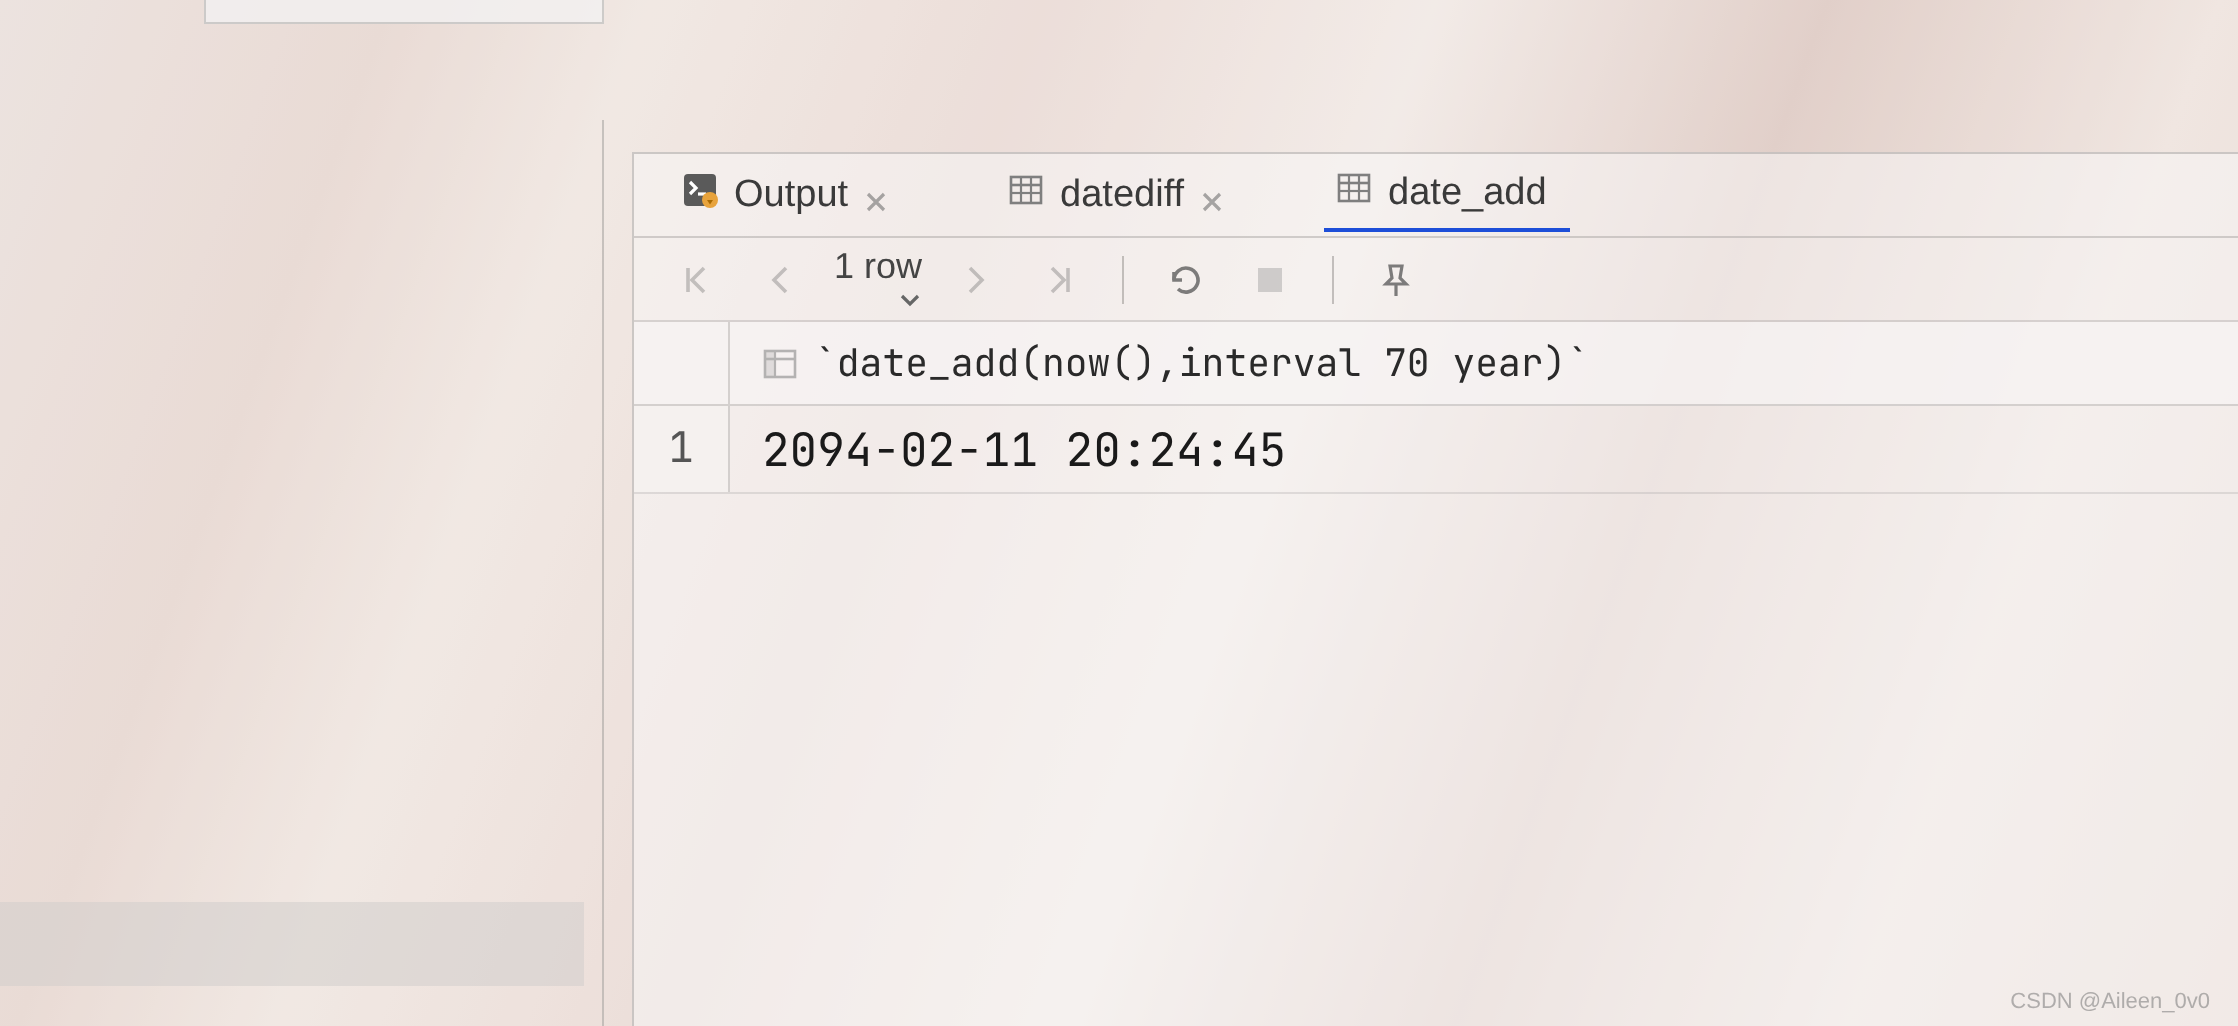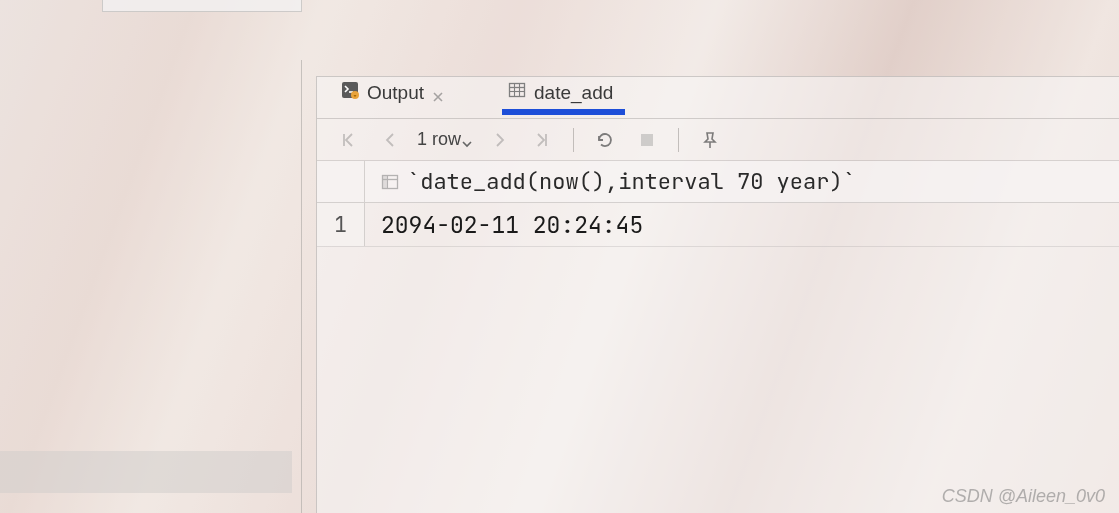--- a/index.html
+++ b/index.html
@@ -37,57 +37,57 @@
     
     .panel {
       position: absolute; left: 316px; right: 0; top: 76px; bottom: 0;
       background: rgba(248,246,245,0.55);
       border-top: 1px solid rgba(170,166,164,0.55);
       border-left: 1px solid rgba(170,166,164,0.55);
     }
 
     
     .tabs {
-      display: flex; align-items: flex-start;
+      display: flex; align-items: center;
       height: 42px;
       border-bottom: 1px solid rgba(170,166,164,0.5);
       padding-left: 18px;
       gap: 4px;
     }
     .tab {
       display: flex; align-items: center; gap: 8px;
       padding: 4px 12px 4px 6px;
       font-size: 19px; color: #3a3a3a;
       cursor: pointer;
       white-space: nowrap;
     }
     .tab .close { width: 14px; height: 14px; opacity: 0.55; }
     .tab.active {
-      border-bottom: 6px solid #1d4ed8;
+      border-bottom: 2px solid #1d4ed8;
       margin-bottom: -1px;
       padding-bottom: 5px;
     }
     .tab + .spacer { width: 28px; }
 
     
     .toolbar {
       display: flex; align-items: center;
       height: 42px; padding-left: 14px; gap: 8px;
       border-bottom: 1px solid rgba(170,166,164,0.4);
       color: #555;
     }
     .icon-btn {
       width: 34px; height: 34px;
       display: flex; align-items: center; justify-content: center;
       border-radius: 4px; opacity: 0.75; cursor: pointer;
     }
     .icon-btn.disabled { opacity: 0.35; cursor: default; }
     .toolbar-label {
       font-size: 18px; color: #444; padding: 0 2px;
-      display: flex; align-items: flex-end; gap: 0;
+      display: flex; align-items: flex-end; gap: 0; flex-direction: column;
     }
     .vsep {
       width: 1px; height: 24px;
       background: rgba(160,156,154,0.6);
       margin: 0 6px;
     }
 
     
     .grid-header {
       display: flex; align-items: center;
@@ -96,21 +96,21 @@
       border-bottom: 1px solid rgba(170,166,164,0.45);
     }
     .rownum-header {
       width: 48px; height: 100%;
       border-right: 1px solid rgba(170,166,164,0.45);
     }
     .col-header {
       display: flex; align-items: center; gap: 8px;
       padding-left: 16px;
       font-family: "JetBrains Mono","Consolas","Menlo",monospace;
-      font-size: 22px; color: #2a2a2a; justify-content: center;
+      font-size: 19px; color: #2a2a2a; justify-content: center;
     }
     .col-header svg { opacity: 0.55; }
 
     
     .data-row {
       display: flex; align-items: center;
       height: 44px;
       border-bottom: 1px solid rgba(170,166,164,0.3);
     }
     .rownum-cell {
@@ -122,22 +122,21 @@
       background: rgba(246,244,243,0.55);
     }
     .data-cell {
       padding-left: 16px;
       font-family: "JetBrains Mono","Consolas","Menlo",monospace;
       font-size: 23px; color: #1a1a1a; text-align: center;
     }
 
     .watermark {
       position: absolute; right: 14px; bottom: 6px;
-      font-size: 18px; color: rgba(120,120,120,0.55);
-      font-style: italic;
+      font-size: 11px; color: rgba(120,120,120,0.55);
       margin-left: 39px;
     }
   </style>
 </head>
 <body>
 
 <div class="scrim"></div>
 
 <div class="sidebar">
   <div class="top-strip"></div>
@@ -168,20 +167,37 @@
       <span class="close">
         <svg width="12" height="12" viewBox="0 0 12 12">
             <path d="M2 2 L10 10 M10 2 L2 10" stroke="#666" stroke-width="1.6"></path>
           </svg>
       </span>
     </div>
     <div class="spacer"></div>
 
     <div class="spacer"></div>
 
+    <div class="tab">
+      <span>
+        <svg width="18" height="18" viewBox="0 0 18 18">
+          <rect x="1.5" y="2.5" width="15" height="13" fill="none" stroke="#7f7f7f" stroke-width="1.3"></rect>
+          <line x1="1.5" y1="6.5" x2="16.5" y2="6.5" stroke="#7f7f7f" stroke-width="1.3"></line>
+          <line x1="1.5" y1="10.5" x2="16.5" y2="10.5" stroke="#7f7f7f" stroke-width="1.1"></line>
+          <line x1="6.5" y1="2.5" x2="6.5" y2="15.5" stroke="#7f7f7f" stroke-width="1.1"></line>
+          <line x1="11.5" y1="2.5" x2="11.5" y2="15.5" stroke="#7f7f7f" stroke-width="1.1"></line>
+        </svg>
+      </span>
+      <span>datediff</span>
+      <span class="close">
+        <svg width="12" height="12" viewBox="0 0 12 12">
+            <path d="M2 2 L10 10 M10 2 L2 10" stroke="#666" stroke-width="1.6"></path>
+          </svg>
+      </span>
+    </div>
     <div class="spacer"></div>
 
     <div class="tab active">
       <span>
         <svg width="18" height="18" viewBox="0 0 18 18">
           <rect x="1.5" y="2.5" width="15" height="13" fill="none" stroke="#7f7f7f" stroke-width="1.3"></rect>
           <line x1="1.5" y1="6.5" x2="16.5" y2="6.5" stroke="#7f7f7f" stroke-width="1.3"></line>
           <line x1="1.5" y1="10.5" x2="16.5" y2="10.5" stroke="#7f7f7f" stroke-width="1.1"></line>
           <line x1="6.5" y1="2.5" x2="6.5" y2="15.5" stroke="#7f7f7f" stroke-width="1.1"></line>
           <line x1="11.5" y1="2.5" x2="11.5" y2="15.5" stroke="#7f7f7f" stroke-width="1.1"></line>

